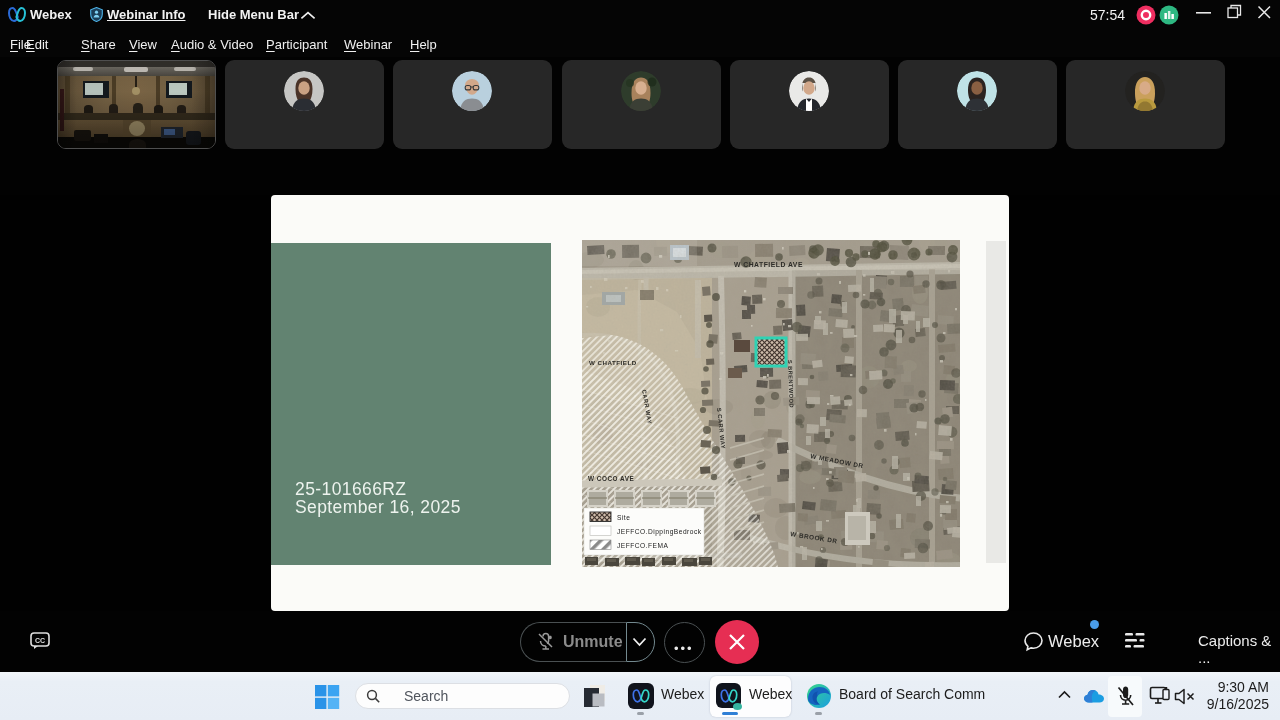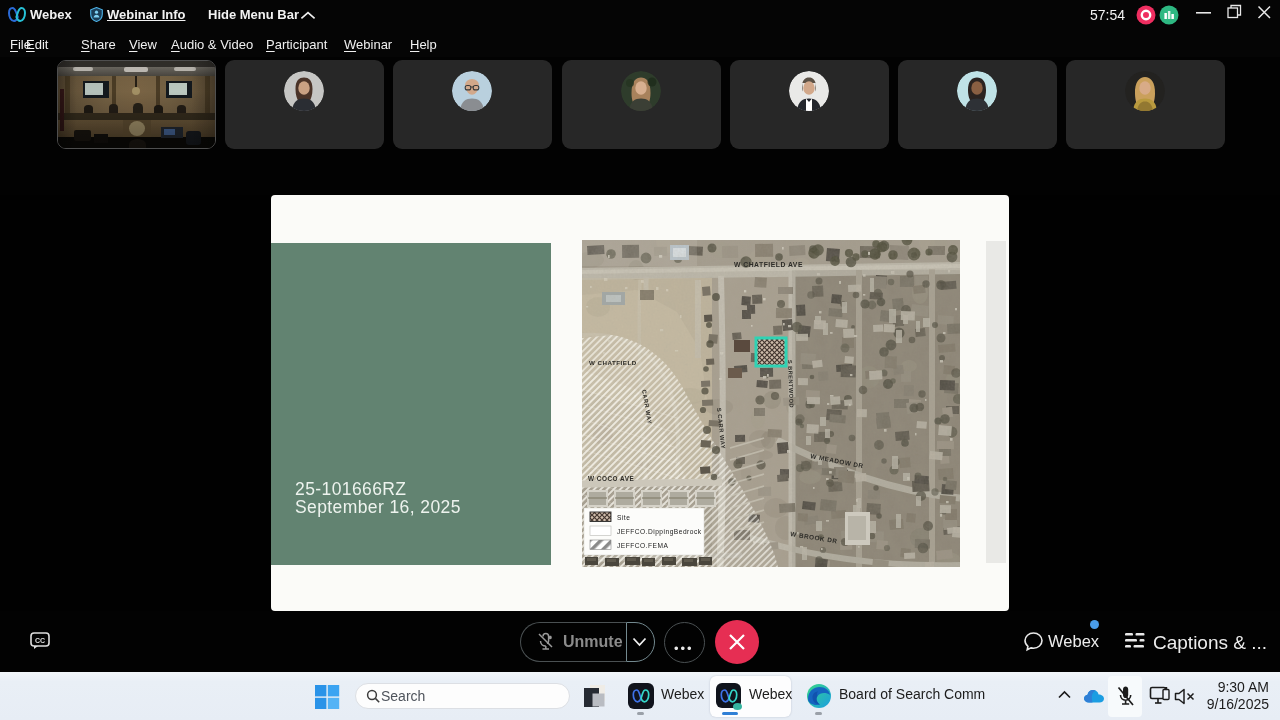--- a/index.html
+++ b/index.html
@@ -778,36 +778,36 @@
     <svg class="abs" style="left:1125px;top:21px" width="20" height="19" viewBox="0 0 20 19">
       <g fill="#e8e8e8">
         <rect x="0" y="1" width="8" height="2.6" rx="1.2"></rect>
           <rect x="10.5" y="1" width="9" height="2.6" rx="1.2"></rect>
         <rect x="0" y="7" width="12" height="2.6" rx="1.2"></rect>
           <rect x="14.5" y="7" width="5" height="2.6" rx="1.2"></rect>
         <rect x="0" y="13" width="6" height="2.6" rx="1.2"></rect>
           <rect x="8.5" y="13" width="10.5" height="2.6" rx="1.2"></rect>
       </g>
     </svg>
-    <div class="abs" style="left:1153px;top:21px;font-size:19px;color:#ececec;">Captions &amp; ...</div>
+    <div class="abs" style="left:1198px;top:21px;font-size:15px;color:#ececec;">Captions &amp; ...</div>
   </div>
 
   <div class="abs" id="taskbar">
     <svg class="abs" style="left:315px;top:13px" width="25" height="24" viewBox="0 0 25 24">
       <rect x="0" y="0" width="11.4" height="11.4" fill="#2a93e8"></rect>
       <rect x="12.8" y="0" width="11.4" height="11.4" fill="#3ba4f2"></rect>
       <rect x="0" y="12.8" width="11.4" height="11.4" fill="#2a93e8"></rect>
       <rect x="12.8" y="12.8" width="11.4" height="11.4" fill="#54b3f5"></rect>
     </svg>
     <div class="abs" style="left:355px;top:11px;width:215px;height:26px;background:#fdfdfd;border:1px solid #dcdfe4;border-radius:14px;">
       <svg style="position:absolute;left:10px;top:5px" width="15" height="15" viewBox="0 0 15 15">
         <circle cx="6" cy="6" r="4.4" fill="none" stroke="#3c3c3c" stroke-width="1.5"></circle>
         <path d="M9.4 9.4 L13.2 13.2" stroke="#3c3c3c" stroke-width="1.5"></path>
       </svg>
-      <div style="position:absolute;left:25px;top:4px;font-size:14px;color:#4f545c;">Search</div>
+      <div style="position:absolute;left:48px;top:4px;font-size:14px;color:#4f545c;">Search</div>
     </div>
     <svg class="abs" style="left:583px;top:12px" width="23" height="25" viewBox="0 0 23 25">
       <rect x="7" y="1" width="15" height="16" fill="#efece6"></rect>
       <rect x="1" y="4" width="15" height="19" fill="#262b33"></rect>
       <rect x="9.5" y="9.5" width="12" height="13" fill="#b9bcc2"></rect>
     </svg>
     <div class="abs" style="left:628px;top:11px;width:26px;height:26px;border-radius:6px;background:#10131c;">
       <svg style="position:absolute;left:4px;top:6px" width="18" height="14" viewBox="0 0 18 14">
         <path d="M4.7 1 C2.5 1 1.3 3 1.3 5.8 C1.3 9.5 3 12.8 5.6 12.8 C7.4 12.8 8.4 11 8.9 9.3 L7.5 4.8 C6.8 2.6 6.2 1 4.7 1 Z" fill="none" stroke="#3e72e8" stroke-width="1.7"></path>
         <path d="M13.3 1 C15.5 1 16.7 3 16.7 5.8 C16.7 9.5 15 12.8 12.4 12.8 C10.6 12.8 9.6 11 9.1 9.3 L10.5 4.8 C11.2 2.6 11.8 1 13.3 1 Z" fill="none" stroke="#35d6c9" stroke-width="1.7"></path>

